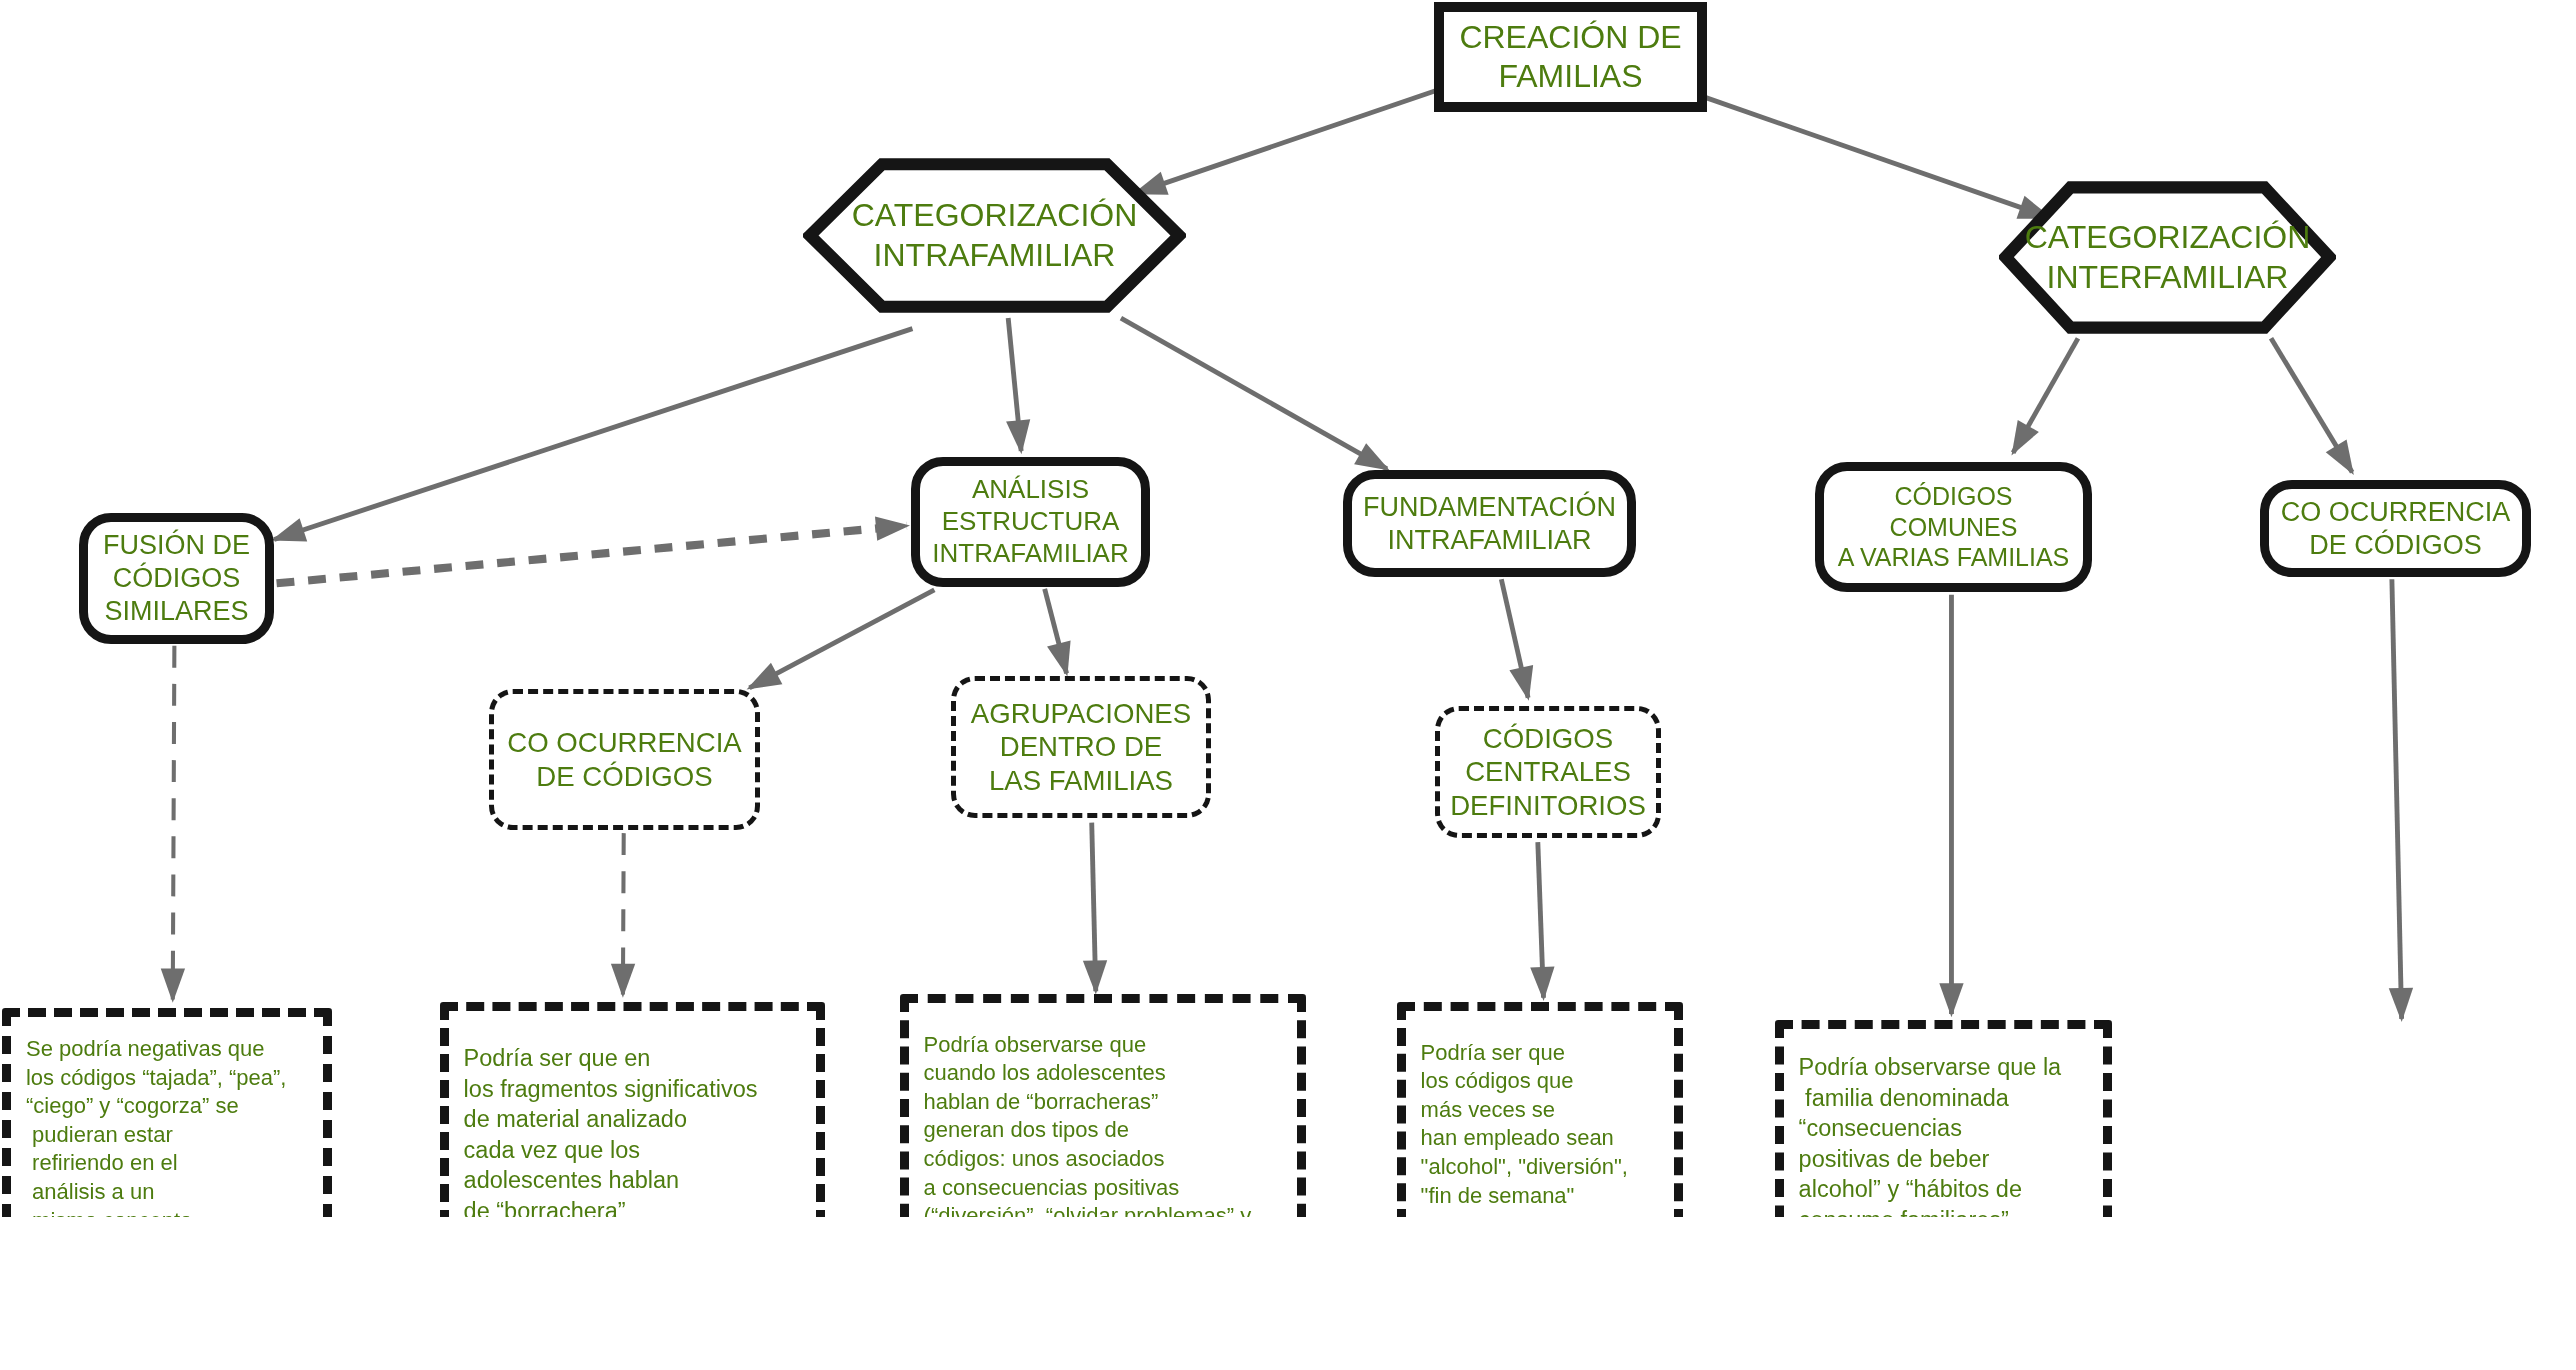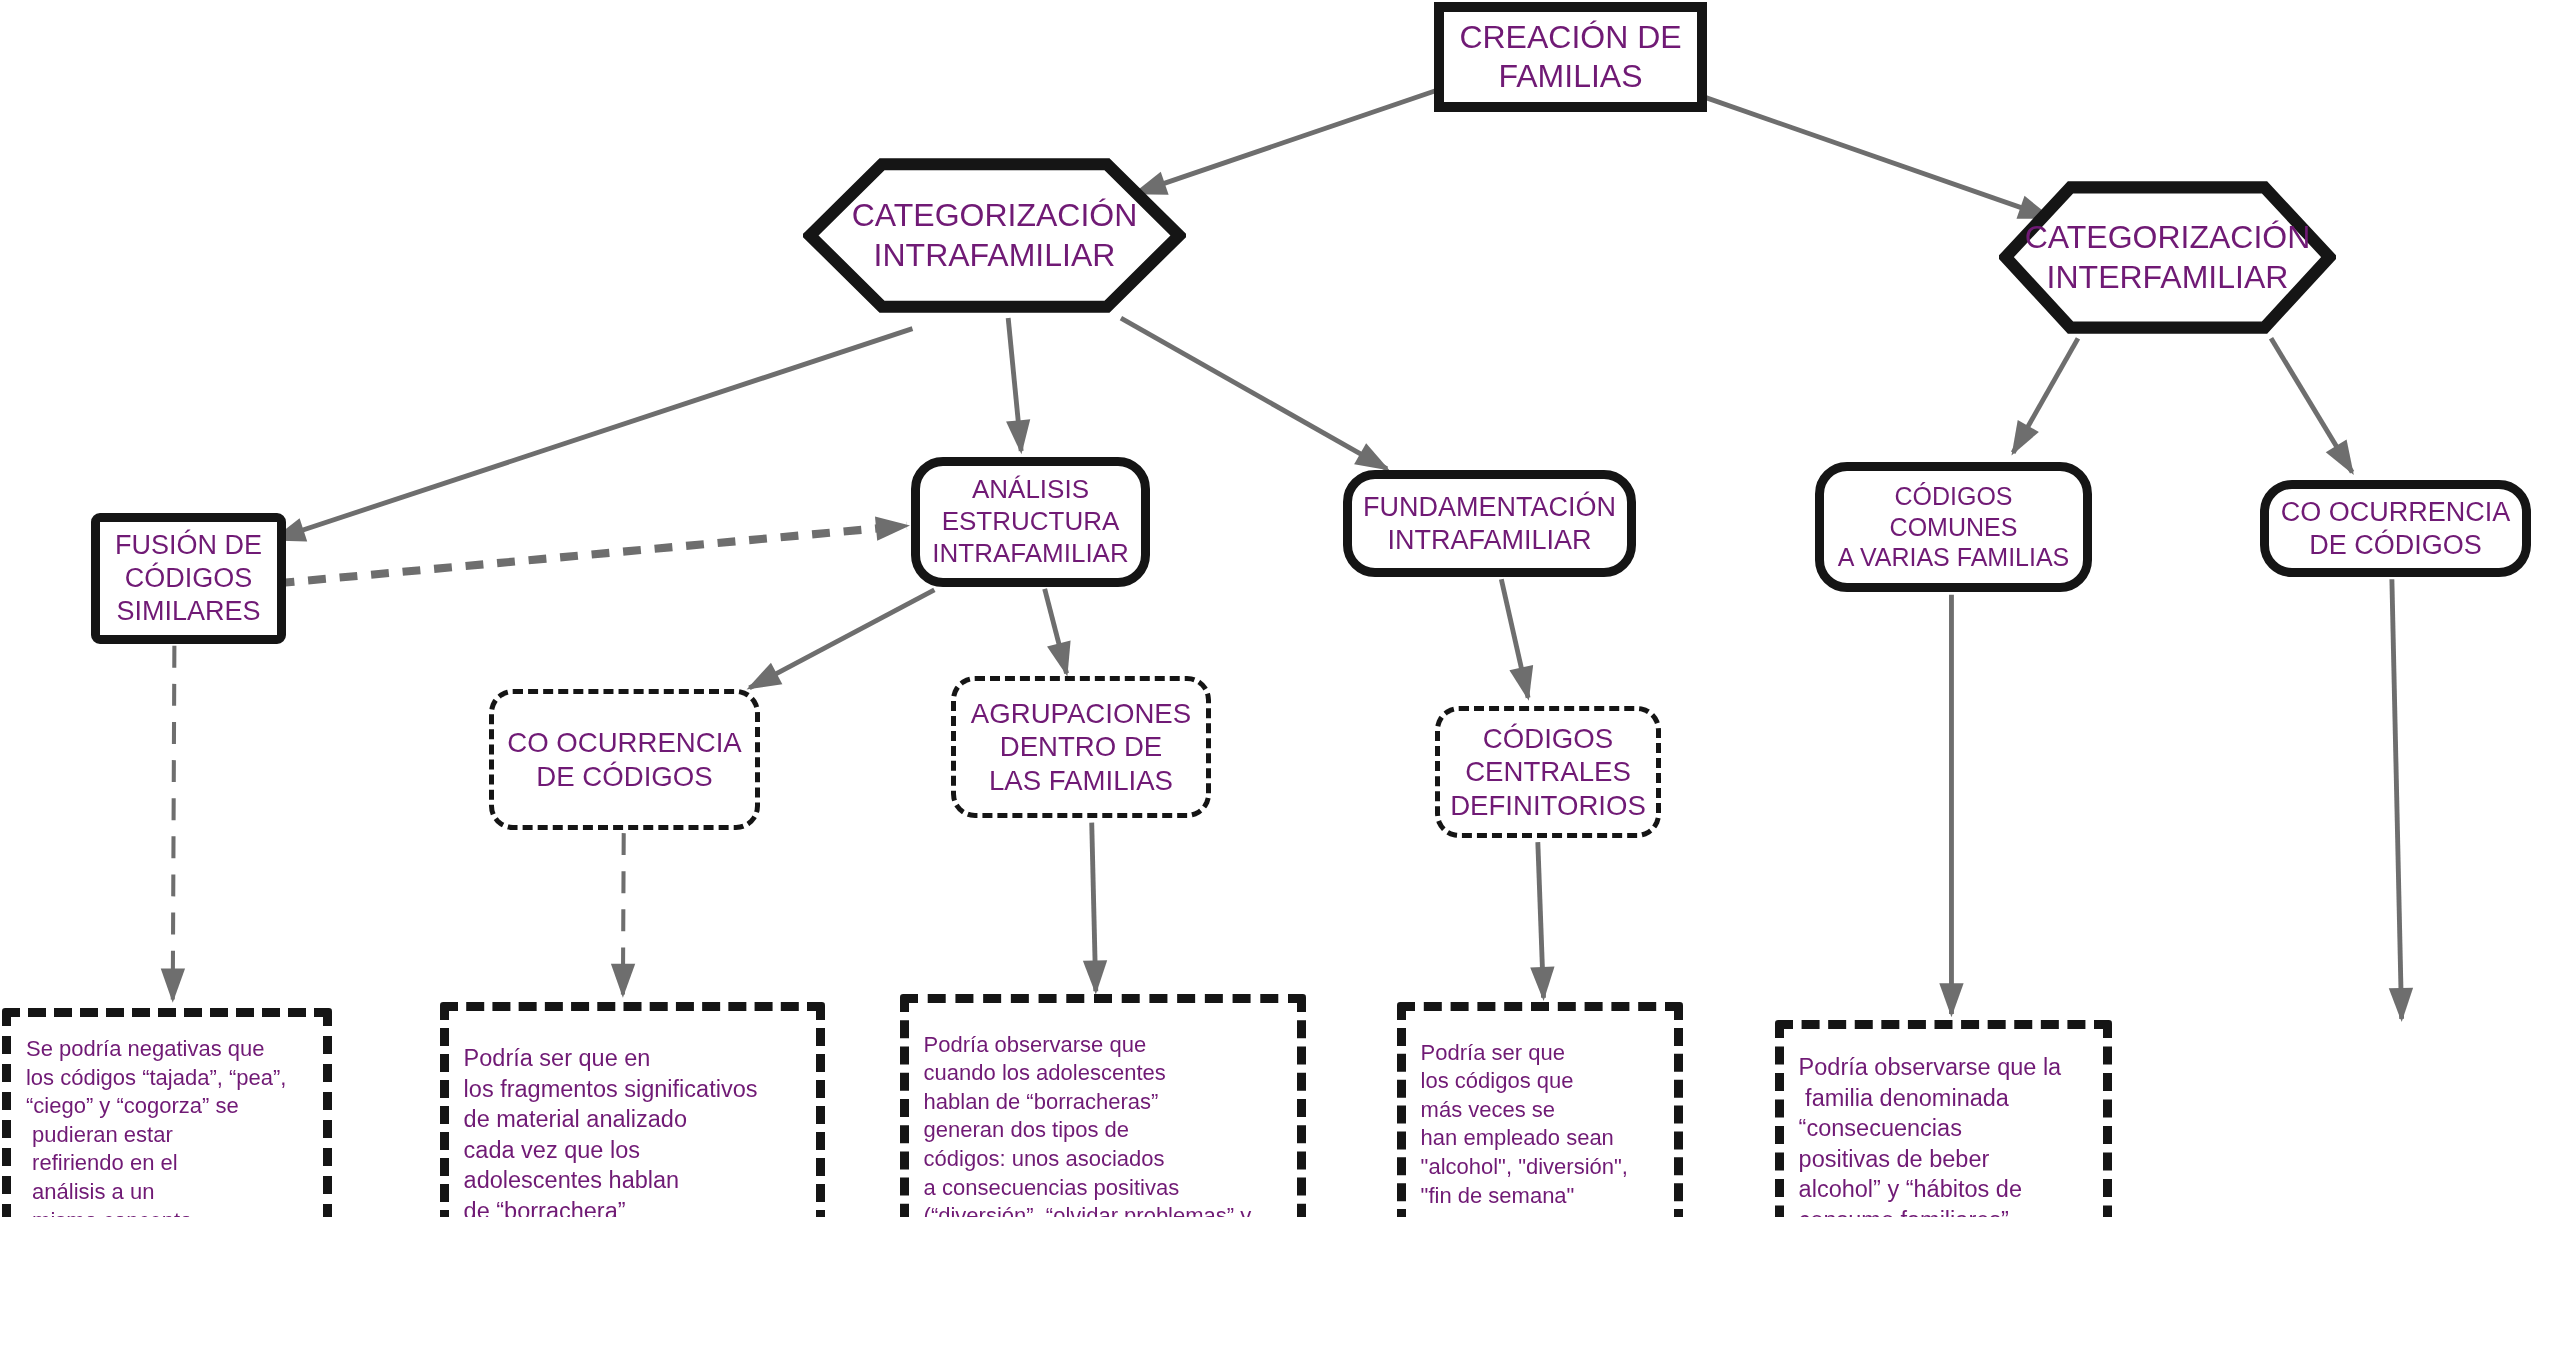--- a/index.html
+++ b/index.html
@@ -1,18 +1,18 @@
 <!DOCTYPE html>
 <html style="font-size:13px"><head>
 <meta charset="utf-8">
 <style>
   html,body{margin:0;padding:0;background:#ffffff;}
   .canvas{
     position:relative;width:2576px;height:1217px;background:#ffffff;
-    font-family:"Liberation Sans","DejaVu Sans",sans-serif;color:#701a75;
+    font-family:"Liberation Sans","DejaVu Sans",sans-serif;color:#4d7c0f;
     overflow:hidden;
   }
   .layer{position:absolute;left:0;top:0;width:2576px;height:1371px;}
   .node{
     position:absolute;background:#ffffff;box-sizing:border-box;
     display:flex;align-items:center;justify-content:center;text-align:center;
   }
   .rect-bold{border:10.5px solid #151515;}
   .rounded{border:9px solid #151515;border-radius:32px;}
   .dotted{border:5.7px dashed #151515;border-radius:24px;}
@@ -76,21 +76,21 @@
   </div>
 
   <div class="hex" style="left:1999px;top:180px;width:337px;height:155px;">
     <svg width="337" height="155" viewBox="0 0 415 191">
       <polygon points="8,95 88,9 327,9 407,95 327,182 88,182" fill="#ffffff" stroke="#151515" stroke-width="15"></polygon>
     </svg>
     <div class="label" style="font-size:32px">CATEGORIZACIÓN
 INTERFAMILIAR</div>
   </div>
 
-  <div class="node rounded" style="left:91px;top:513px;width:195px;height:131px;border-radius:9px;">
+  <div class="node rounded" style="left:79px;top:513px;width:195px;height:131px;">
     <div class="label" style="font-size:27px">FUSIÓN DE
 CÓDIGOS
 SIMILARES</div>
   </div>
 
   <div class="node rounded" style="left:911px;top:457px;width:239px;height:130px;">
     <div class="label" style="font-size:26px">ANÁLISIS
 ESTRUCTURA
 INTRAFAMILIAR</div>
   </div>

